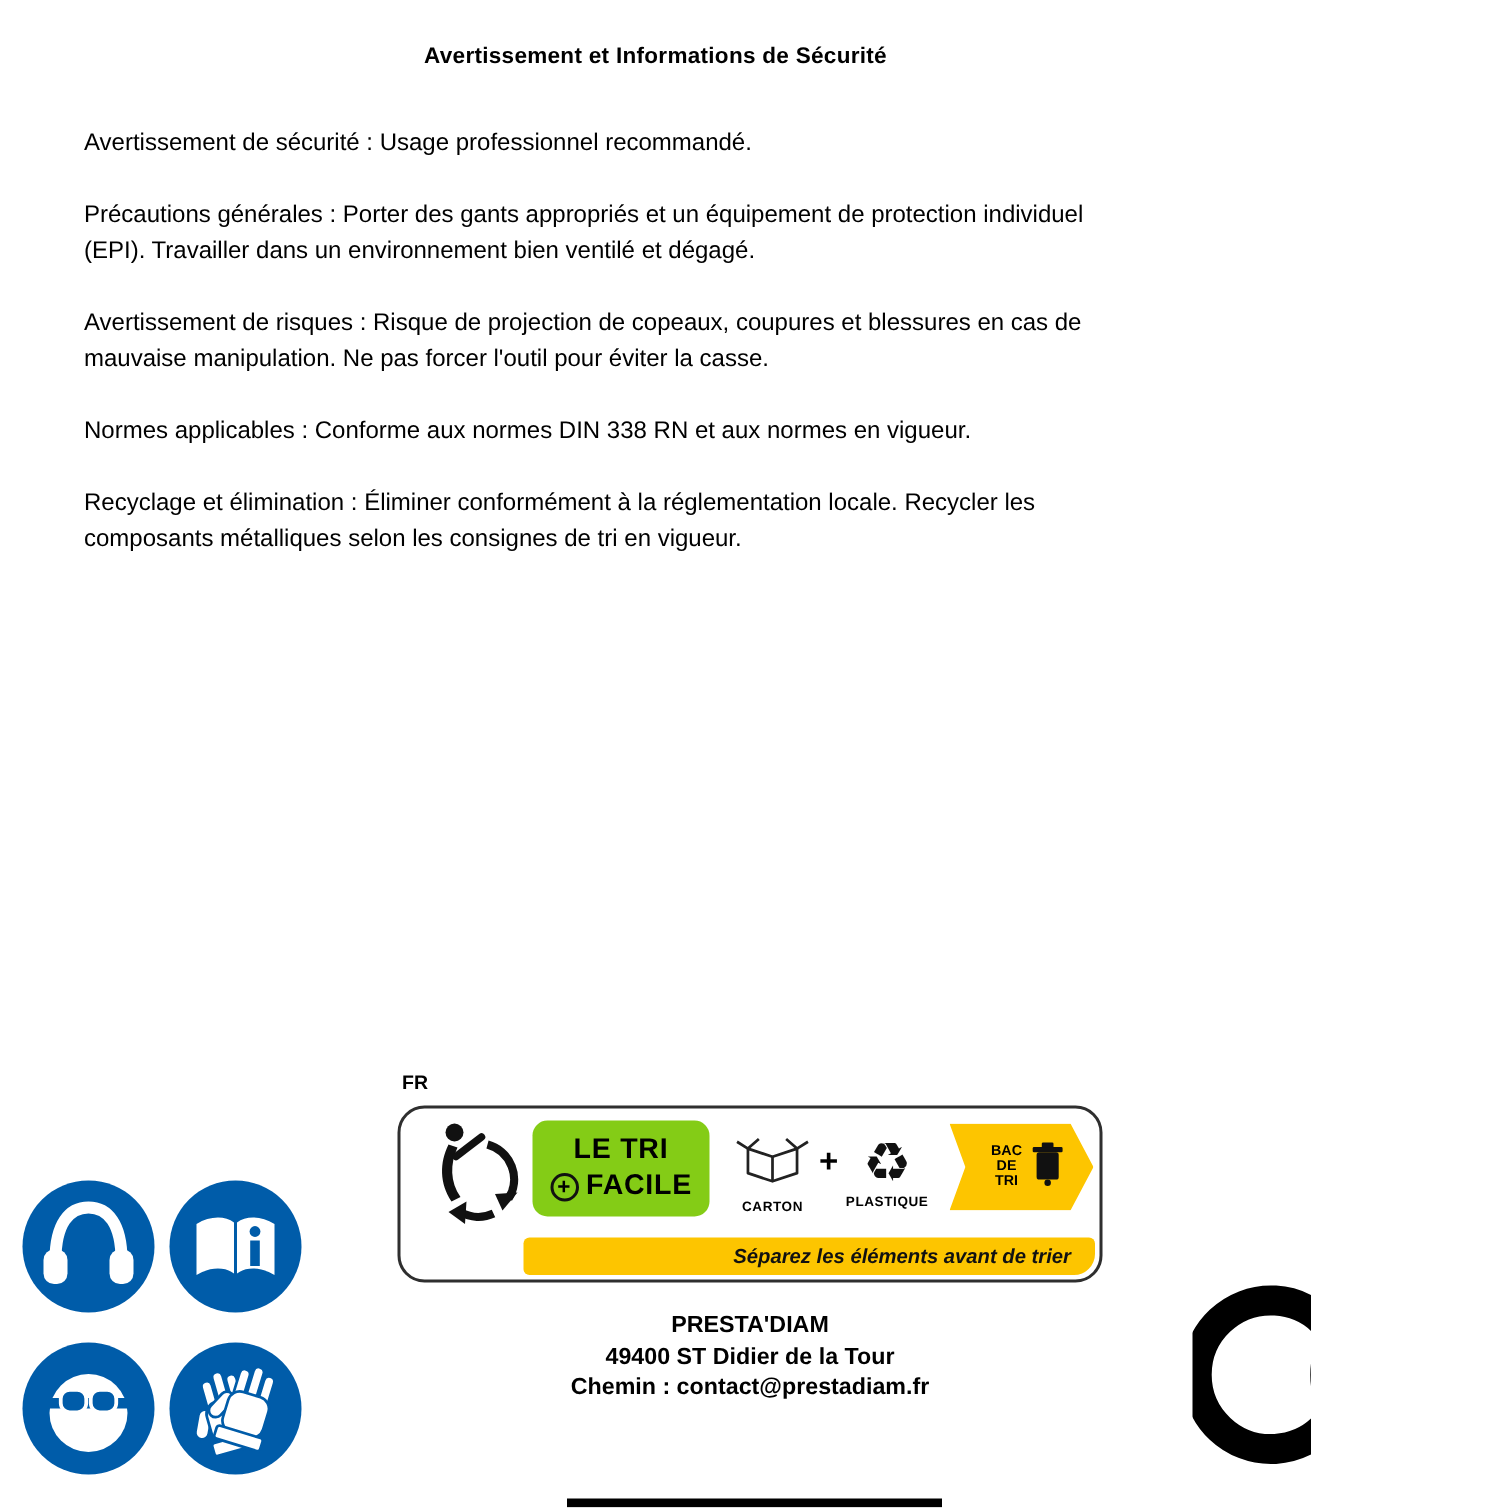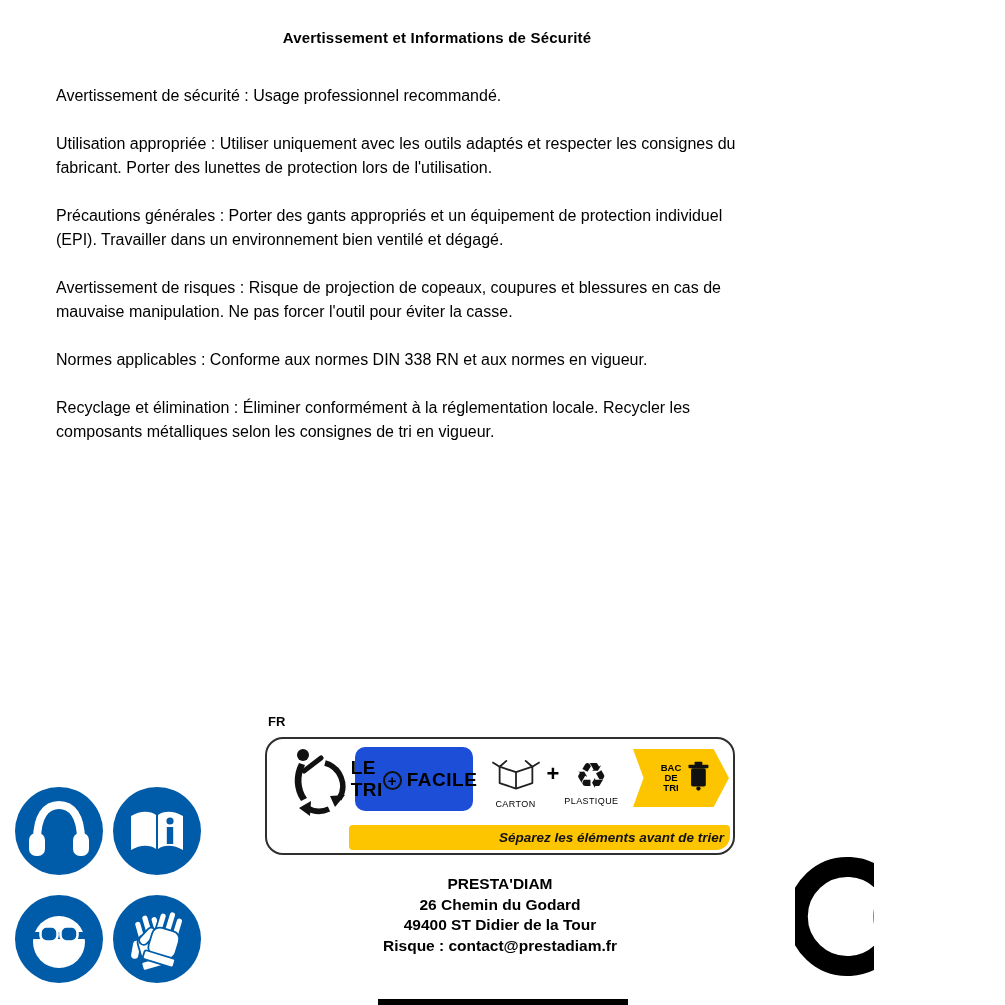--- a/index.html
+++ b/index.html
@@ -14,57 +14,55 @@
 
   .icons-grid{position:absolute;left:14px;top:786px;display:grid;
               grid-template-columns:90px 90px;grid-gap:18px 8px;}
   .icon-wrap{width:90px;height:90px;}
 
   .fr-label{position:absolute;left:268px;top:714px;font-weight:bold;font-size:13px;}
 
   .tri-label{position:absolute;left:265px;top:737px;width:470px;height:118px;
              border:2px solid #2f2f2f;border-radius:18px;background:#fff;box-sizing:border-box;}
   .triman{position:absolute;left:10px;top:6px;width:76px;height:80px;}
-  .badge{position:absolute;left:88px;top:8px;width:118px;height:64px;background:#1d4ed8;
-         border-radius:10px;display:flex;flex-direction:row;align-items:center;justify-content:center;}
+  .badge{position:absolute;left:88px;top:8px;width:118px;height:64px;background:#84cc16;
+         border-radius:10px;display:flex;flex-direction:column;align-items:center;justify-content:center;}
   .badge .l1{font-weight:800;font-size:19px;letter-spacing:0.5px;}
   .badge .l2{display:flex;align-items:center;gap:5px;font-weight:800;font-size:19px;letter-spacing:0.5px;margin-top:2px;}
   .plus-circle{width:19px;height:19px;border:2.5px solid #111;border-radius:50%;
                display:flex;align-items:center;justify-content:center;font-size:15px;font-weight:800;box-sizing:border-box;}
   .materials{position:absolute;left:210px;top:6px;width:154px;height:72px;
              display:flex;align-items:center;justify-content:center;gap:5px;}
   .material{display:flex;flex-direction:column;align-items:center;}
-  .material .mat-label{font-size:9px;font-weight:normal;letter-spacing:0.4px;margin-top:1px;}
+  .material .mat-label{font-size:9px;font-weight:bold;letter-spacing:0.4px;margin-top:1px;}
   .mat-plus{font-size:22px;font-weight:bold;margin-top:-14px;}
   .recycle-glyph{font-family:"DejaVu Sans",sans-serif;font-size:36px;line-height:38px;color:#111;}
   .pennant{position:absolute;left:366px;top:10px;width:96px;height:58px;background:#fdc500;
            clip-path:polygon(0% 0%,84% 0%,100% 50%,84% 100%,0% 100%,11% 50%);
            display:flex;align-items:center;justify-content:center;gap:4px;padding-left:10px;box-sizing:border-box;}
   .bin-lines{text-align:center;font-weight:800;font-size:9.5px;line-height:10px;}
   .band{position:absolute;left:82px;right:3px;bottom:3px;height:25px;background:#fdc500;
         border-radius:4px 4px 14px 4px;display:flex;align-items:center;justify-content:flex-end;
-        padding-right:6px;font-style:italic;font-weight:bold;font-size:13.5px;color:#111;box-sizing:border-box;}
+        padding-right:16px;font-style:italic;font-weight:bold;font-size:13.5px;color:#111;box-sizing:border-box;}
 
   .responsible{position:absolute;top:874px;left:250px;width:500px;text-align:center;
                font-weight:bold;font-size:15.5px;line-height:20.5px;}
 
   .ce{position:absolute;left:795px;top:845px;}
   .bottom-bar{position:absolute;left:378px;bottom:0;width:250px;height:6px;background:#000;}
 </style>
 </head>
 <body>
 
 <div class="page">
 
   <div class="title">Avertissement et Informations de Sécurité</div>
 
   <div class="body-text">
     <p>Avertissement de sécurité : Usage professionnel recommandé.</p>
-    <p>Utilisation appropriée : Utiliser uniquement avec les outils adaptés et respecter les consignes du
-fabricant. Porter des lunettes de protection lors de l'utilisation.</p>
     <p>Précautions générales : Porter des gants appropriés et un équipement de protection individuel
 (EPI). Travailler dans un environnement bien ventilé et dégagé.</p>
     <p>Avertissement de risques : Risque de projection de copeaux, coupures et blessures en cas de
 mauvaise manipulation. Ne pas forcer l'outil pour éviter la casse.</p>
     <p>Normes applicables : Conforme aux normes DIN 338 RN et aux normes en vigueur.</p>
     <p>Recyclage et élimination : Éliminer conformément à la réglementation locale. Recycler les
 composants métalliques selon les consignes de tri en vigueur.</p>
   </div>
 
   <div class="icons-grid">
@@ -177,23 +175,22 @@
           <circle cx="15.5" cy="32.5" r="2.5" fill="#111"></circle>
         </svg>
       </span>
     </div>
 
     <div class="band">Séparez les éléments avant de trier</div>
   </div>
 
   <div class="responsible">
     <div>PRESTA'DIAM</div>
-    <div>26 Chemin du Godard</div>
     <div>49400 ST Didier de la Tour</div>
-    <div>Risque : contact@prestadiam.fr</div>
+    <div>Chemin : contact@prestadiam.fr</div>
   </div>
 
   <div class="ce">
     <svg viewBox="0 0 210 150" width="200" height="143">
       <g stroke="#000" stroke-width="21" fill="none">
         <path d="M94.8,41.6 A52,52 0 1 0 94.8,108.4"></path>
         <path d="M184.8,41.6 A52,52 0 1 0 184.8,108.4"></path>
         <path d="M101,75 L152,75"></path>
       </g>
     </svg>

